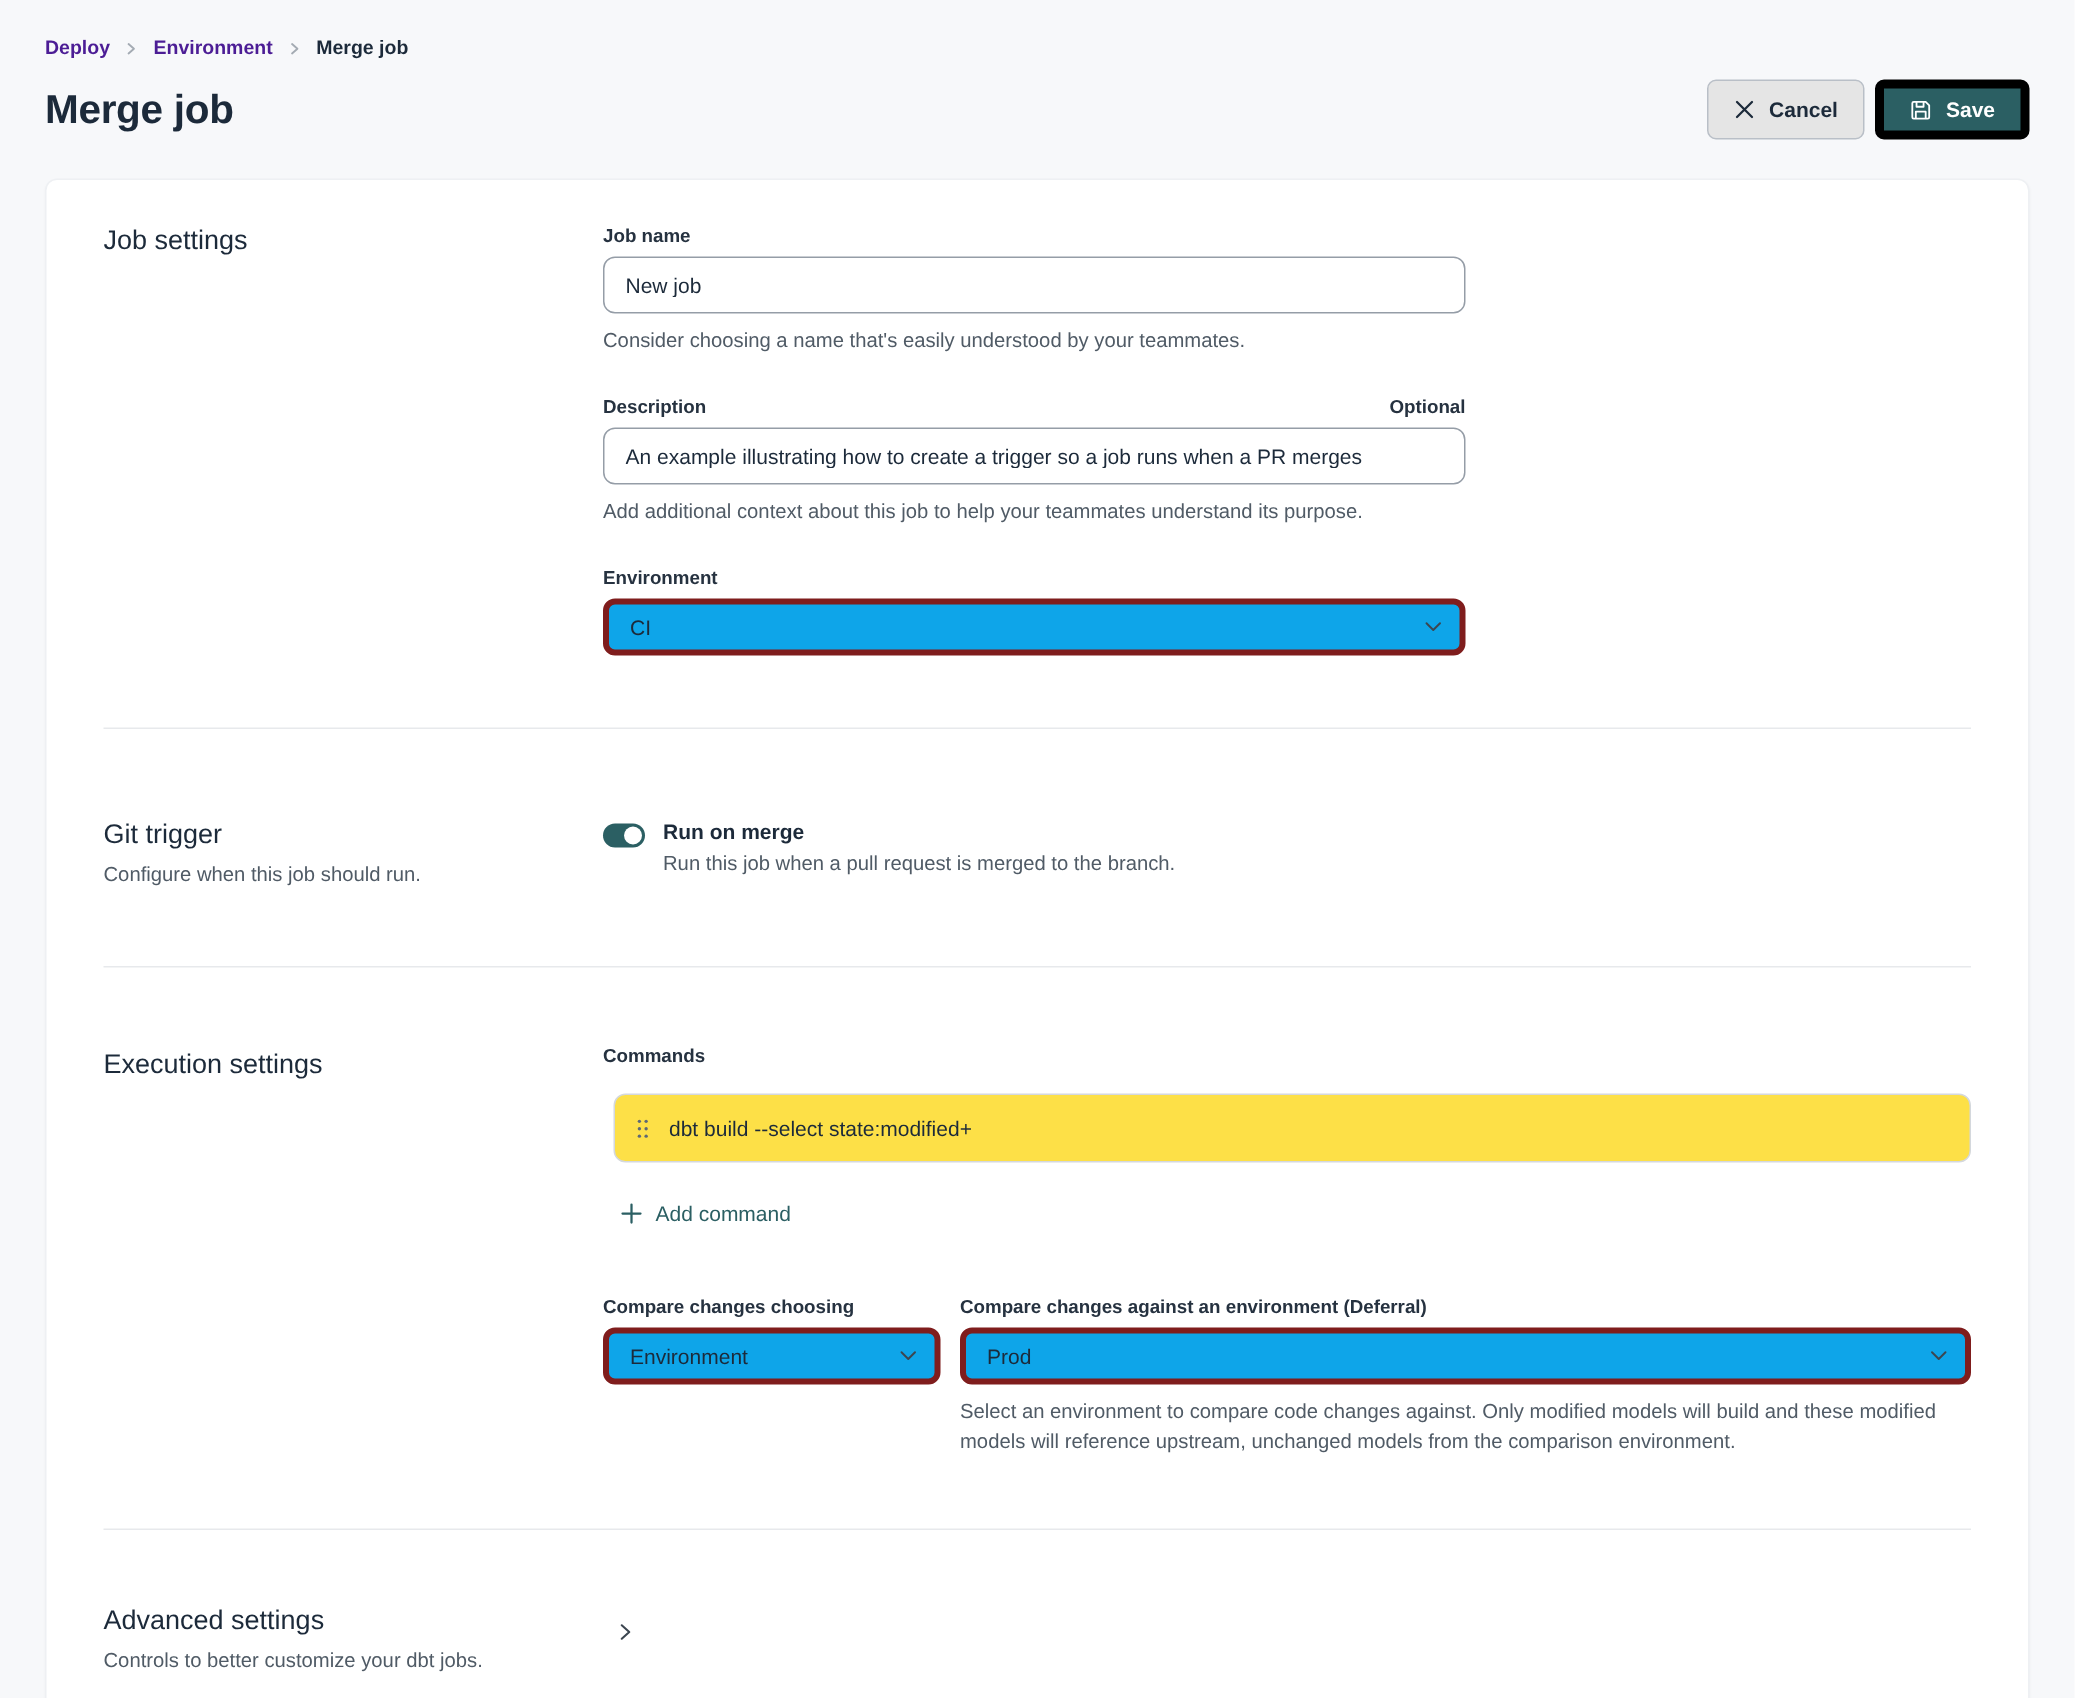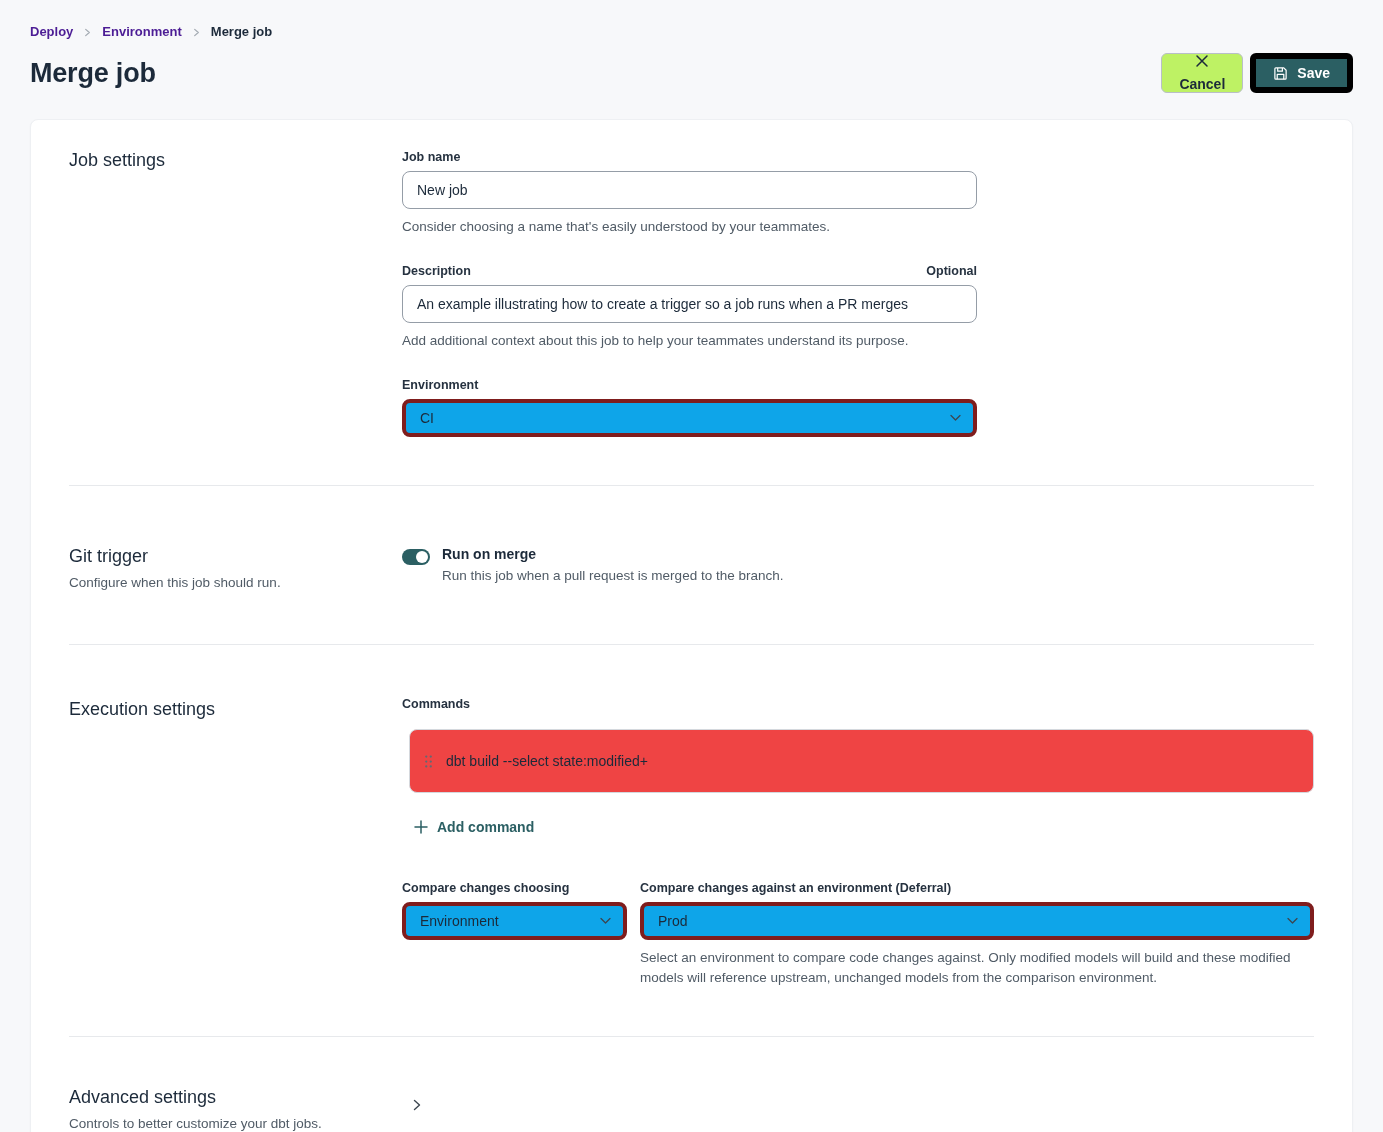--- a/index.html
+++ b/index.html
@@ -28,21 +28,21 @@
     margin-top: 14px; margin-bottom: 26px;
   }
   .page-title { font-size: 27px; font-weight: 700; color: #1c2a3a; letter-spacing: -0.2px; }
   .header-actions { display: flex; gap: 7px; }
   .btn {
     display: inline-flex; align-items: center; gap: 9px;
     height: 40px; padding: 0 17px; border-radius: 6px;
     font-size: 14px; font-weight: 600; font-family: inherit;
     cursor: pointer; line-height: 1;
   }
-  .btn-secondary { background: #bef264; color: #1c2a3a; border: 1px solid #b9bfc7; flex-direction: column; }
+  .btn-secondary { background: #e5e5e5; color: #1c2a3a; border: 1px solid #b9bfc7; }
   .btn-primary { background: #2b5f63; color: #ffffff; border: 6px solid #000000; }
 
   
   .card {
     background: #ffffff; border: 1px solid #eef0f3; border-radius: 8px;
     box-shadow: 0 1px 2px rgba(20, 30, 40, 0.04);
     padding: 28px 38px 34px 38px;
   }
   .section { display: grid; grid-template-columns: 333px 1fr; }
   .divider { border: none; border-top: 1px solid #e7e9ec; margin: 0; }
@@ -82,30 +82,30 @@
   .toggle .knob {
     position: absolute; top: 2px; right: 2px; width: 12px; height: 12px;
     border-radius: 50%; background: #ffffff;
   }
   .toggle-title { font-size: 14px; font-weight: 700; color: #1c2a3a; }
   .toggle-desc { margin-top: 6px; font-size: 13.5px; color: #505b66; }
 
   
   .commands-label { font-size: 12.5px; font-weight: 700; color: #263240; }
   .command-row {
-    margin-top: 18px; margin-left: 7px; height: 64px;
+    margin-top: 18px; margin-left: 7px; height: 46px;
     border: 1px solid #d4d8dd; border-radius: 8px;
     display: flex; align-items: center; gap: 13px; padding: 0 14px;
-    background: #ef4444;
+    background: #fde047;
   }
   .drag-handle { display: inline-flex; color: #5f6974; cursor: grab; }
   .command-text { font-size: 14px; color: #1c2a3a; }
   .add-command {
     margin-top: 26px; margin-left: 12px; display: inline-flex; align-items: center; gap: 9px;
-    color: #2b5f63; font-size: 14px; font-weight: 700; cursor: pointer; background: none; border: none;
+    color: #2b5f63; font-size: 14px; font-weight: 400; cursor: pointer; background: none; border: none;
     font-family: inherit; padding: 0;
   }
   .compare-row { display: flex; gap: 13px; margin-top: 43px; }
   .compare-left { width: 225px; flex: 0 0 auto; }
   .compare-right { flex: 1 1 auto; }
   .deferral-helper { max-width: 655px; }
 
   
   .advanced-chevron { display: inline-flex; color: #3c4650; margin-top: 12px; margin-left: 10px; cursor: pointer; }
 </style>

